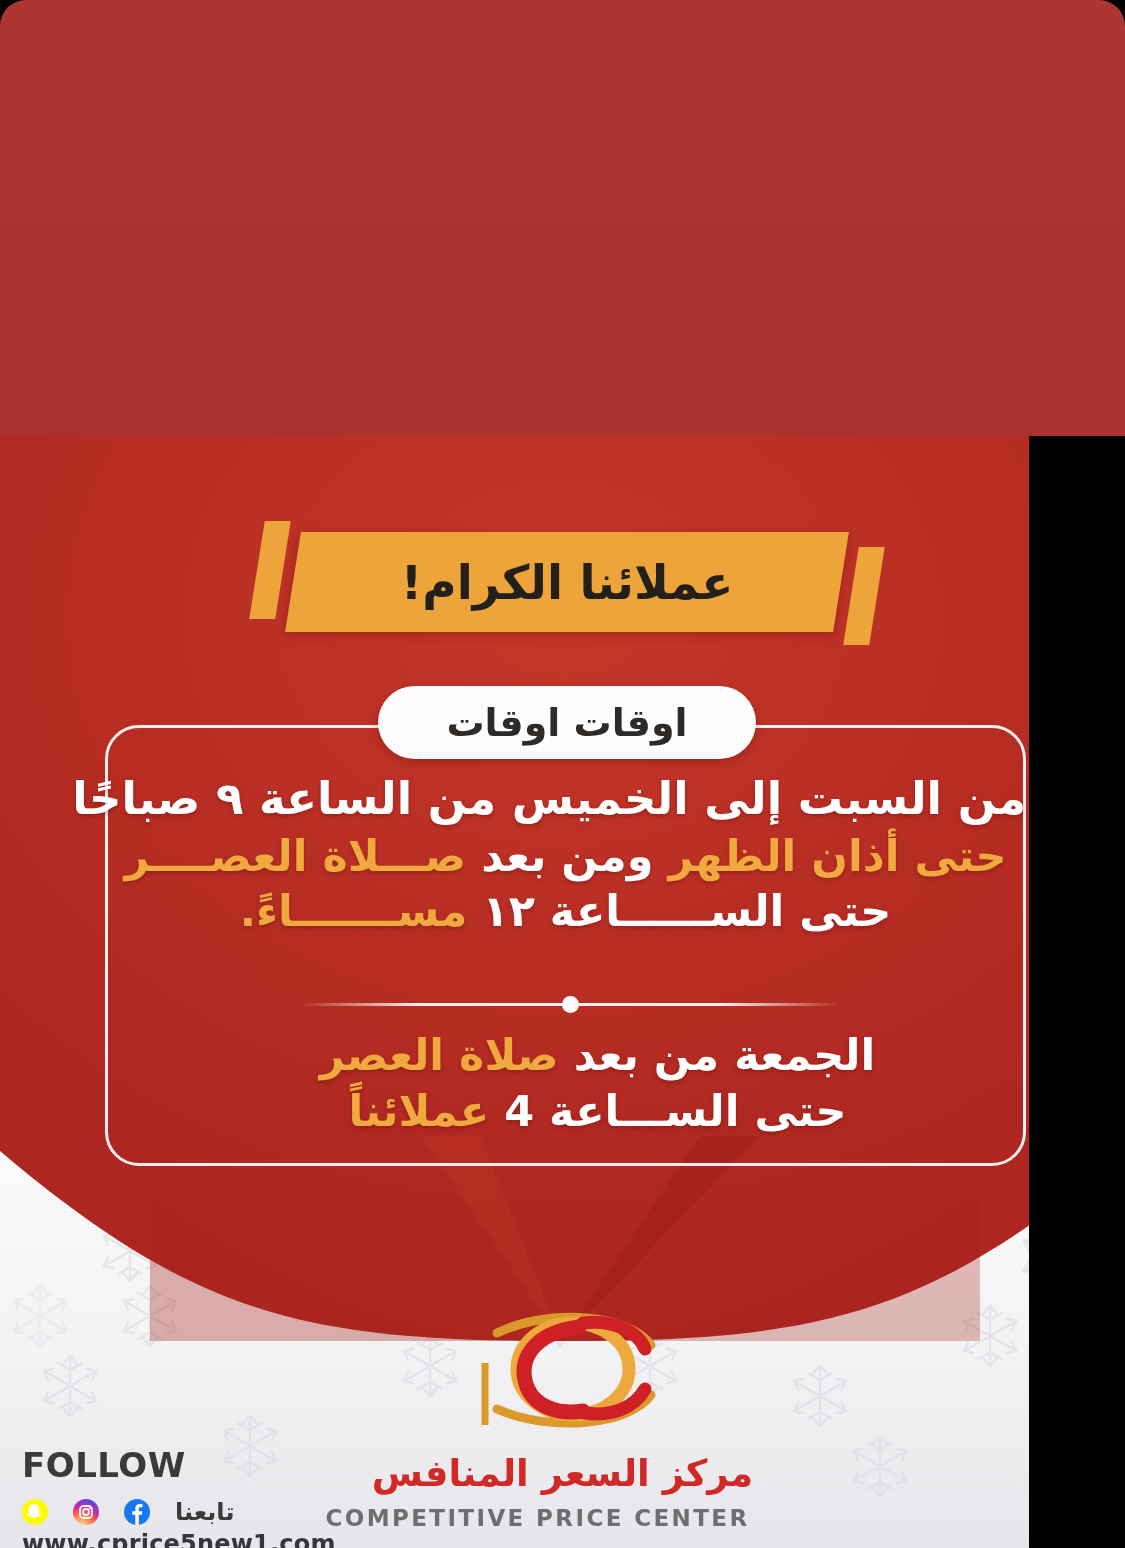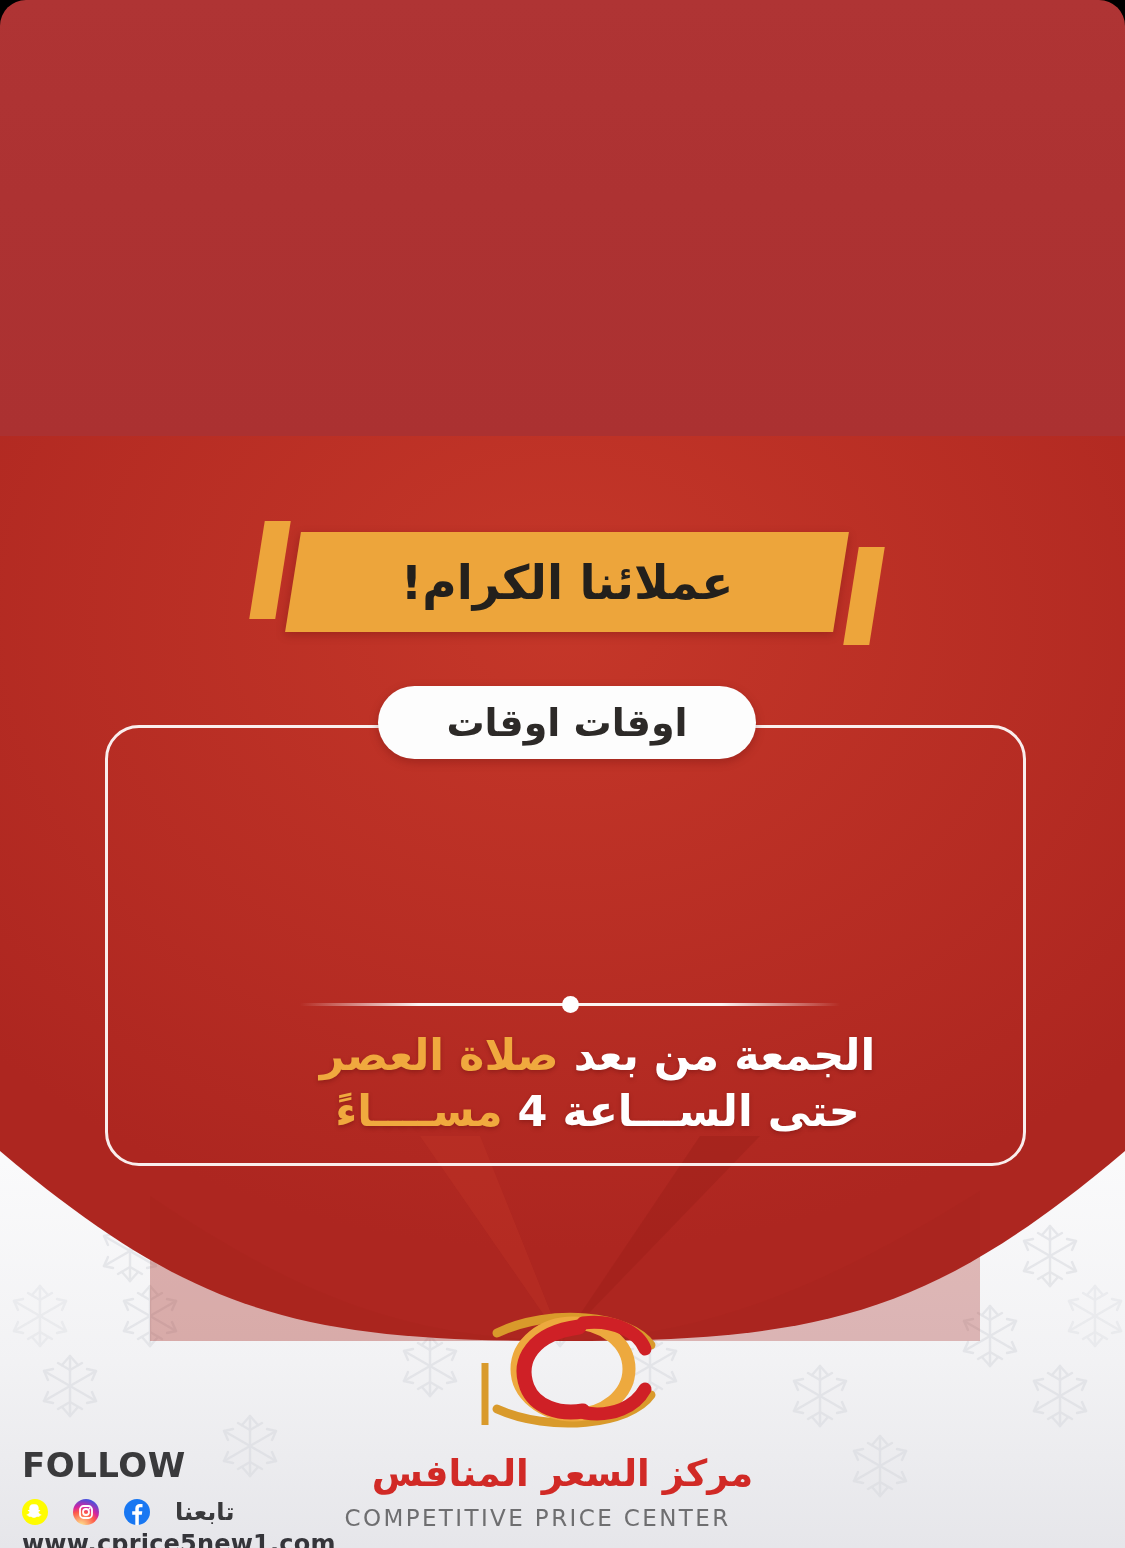--- a/index.html
+++ b/index.html
@@ -17,21 +17,21 @@
 
   
   .top-panel{
     position:absolute;left:0;top:0;width:1125px;height:436px;
     background:linear-gradient(180deg,#af3434 0%,#ad3232 45%,#ab3131 100%);
     border-top-left-radius:26px;border-top-right-radius:26px;
   }
 
   
   .poster{
-    position:absolute;left:0;top:436px;width:1125px;height:1112px;
+    position:absolute;left:0;top:436px;width:1029px;height:1112px;
     overflow:hidden;background:#b52b22;
   }
   .poly-bg{position:absolute;left:0;top:0;width:1125px;height:790px;}
   .white-bottom{
     position:absolute;left:0;top:0;width:1125px;height:1112px;
   }
 
   
   .banner-wrap{
     position:absolute;left:257px;top:85px;width:620px;height:125px;
@@ -114,21 +114,21 @@
   .logo-mark{
     position:absolute;left:455px;top:1305px;width:230px;height:130px;z-index:5;
   }
   .brand-ar{
     position:absolute;left:0;top:1452px;width:1125px;
     text-align:center;color:#d12a26;font-size:37px;font-weight:bold;
     direction:rtl;letter-spacing:-1px;z-index:5;
   }
   .brand-en{
     position:absolute;left:0;top:1505px;width:1075px;
-    text-align:center;color:#6e6e70;font-size:23px;font-weight:normal;
+    text-align:center;color:#6e6e70;font-size:23px;font-weight:bold;
     letter-spacing:2.4px;z-index:5;
   }
 
   
   .follow{
     position:absolute;left:22px;top:1448px;width:250px;z-index:6;
   }
   .follow-row1{
     display:flex;align-items:flex-end;gap:8px;
   }
@@ -269,34 +269,48 @@
       <div class="banner-text">عملائنا الكرام!</div>
     </div>
 
     <div class="frame"></div>
   </div>
 
   <div class="pill">
     <span>اوقات اوقات</span>
   </div>
 
+  <div class="hours">
+    <div class="hline big">
+      <span class="wh">من السبت إلى الخميس من الساعة ٩ صباحًا</span>
+    </div>
+    <div class="hline">
+      <span class="or">حتى أذان الظهر</span>
+      <span class="wh">ومن بعد</span>
+      <span class="or">صـــلاة العصــــر</span>
+    </div>
+    <div class="hline">
+      <span class="wh">حتى الســــــاعة ١٢</span>
+      <span class="or">مســـــــاءً.</span>
+    </div>
+  </div>
 
   <div class="divider">
     <div class="div-line"></div>
     <div class="div-dot"></div>
   </div>
 
   <div class="friday">
     <div class="hline">
       <span class="wh">الجمعة من بعد</span>
       <span class="or">صلاة العصر</span>
     </div>
     <div class="hline">
       <span class="wh">حتى الســـاعة 4</span>
-      <span class="or">مســــاءً</span>
+      <span class="or">عملائناً</span>
     </div>
   </div>
 
   <svg class="logo-mark" viewBox="0 0 230 130">
     <path d="M30 58 L30 120" stroke="#d99a2b" stroke-width="7" stroke-linecap="butt" fill="none"></path>
     <path d="M42 28 C 95 2, 175 10, 196 40" stroke="#d99a2b" stroke-width="9" fill="none" stroke-linecap="round"></path>
     <path d="M42 104 C 95 128, 175 120, 196 90" stroke="#d99a2b" stroke-width="9" fill="none" stroke-linecap="round"></path>
     <ellipse cx="118" cy="64" rx="56" ry="46" stroke="#eda93e" stroke-width="13" fill="none"></ellipse>
     <path d="M124 22 C 78 28, 62 55, 72 82 C 80 102, 104 110, 128 106" stroke="#cf2026" stroke-width="15" fill="none" stroke-linecap="round"></path>
     <path d="M128 18 C 160 14, 184 28, 190 44" stroke="#cf2026" stroke-width="13" fill="none" stroke-linecap="round"></path>

